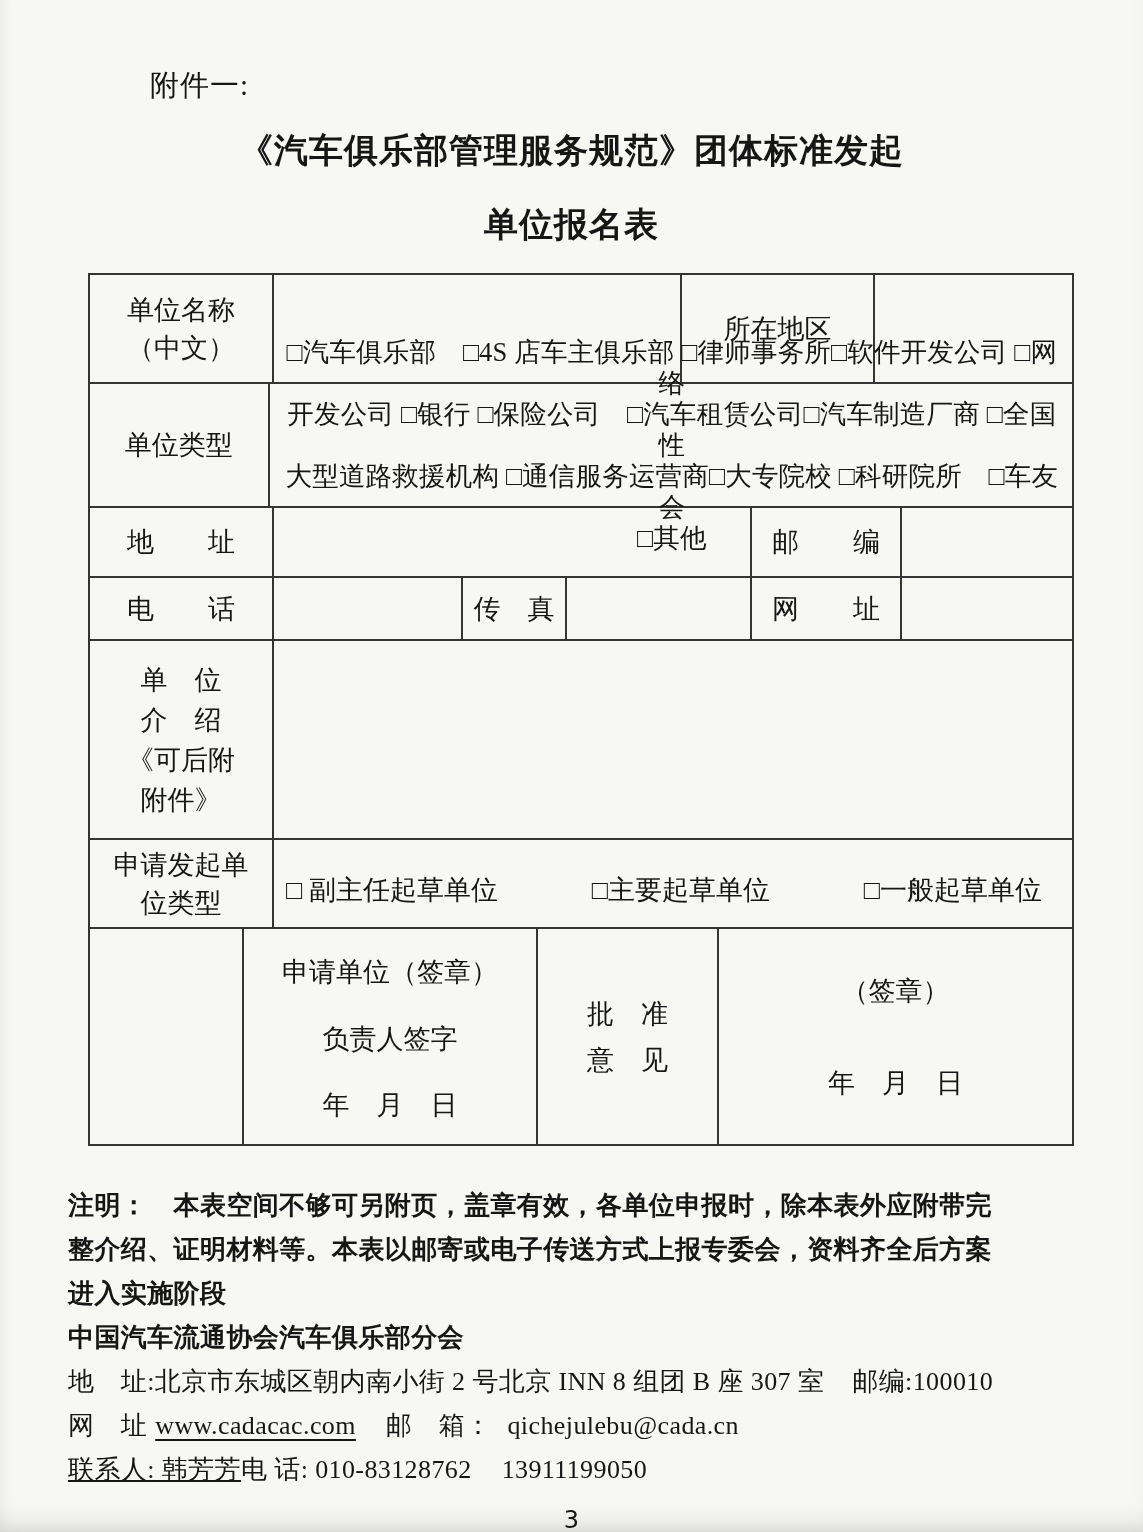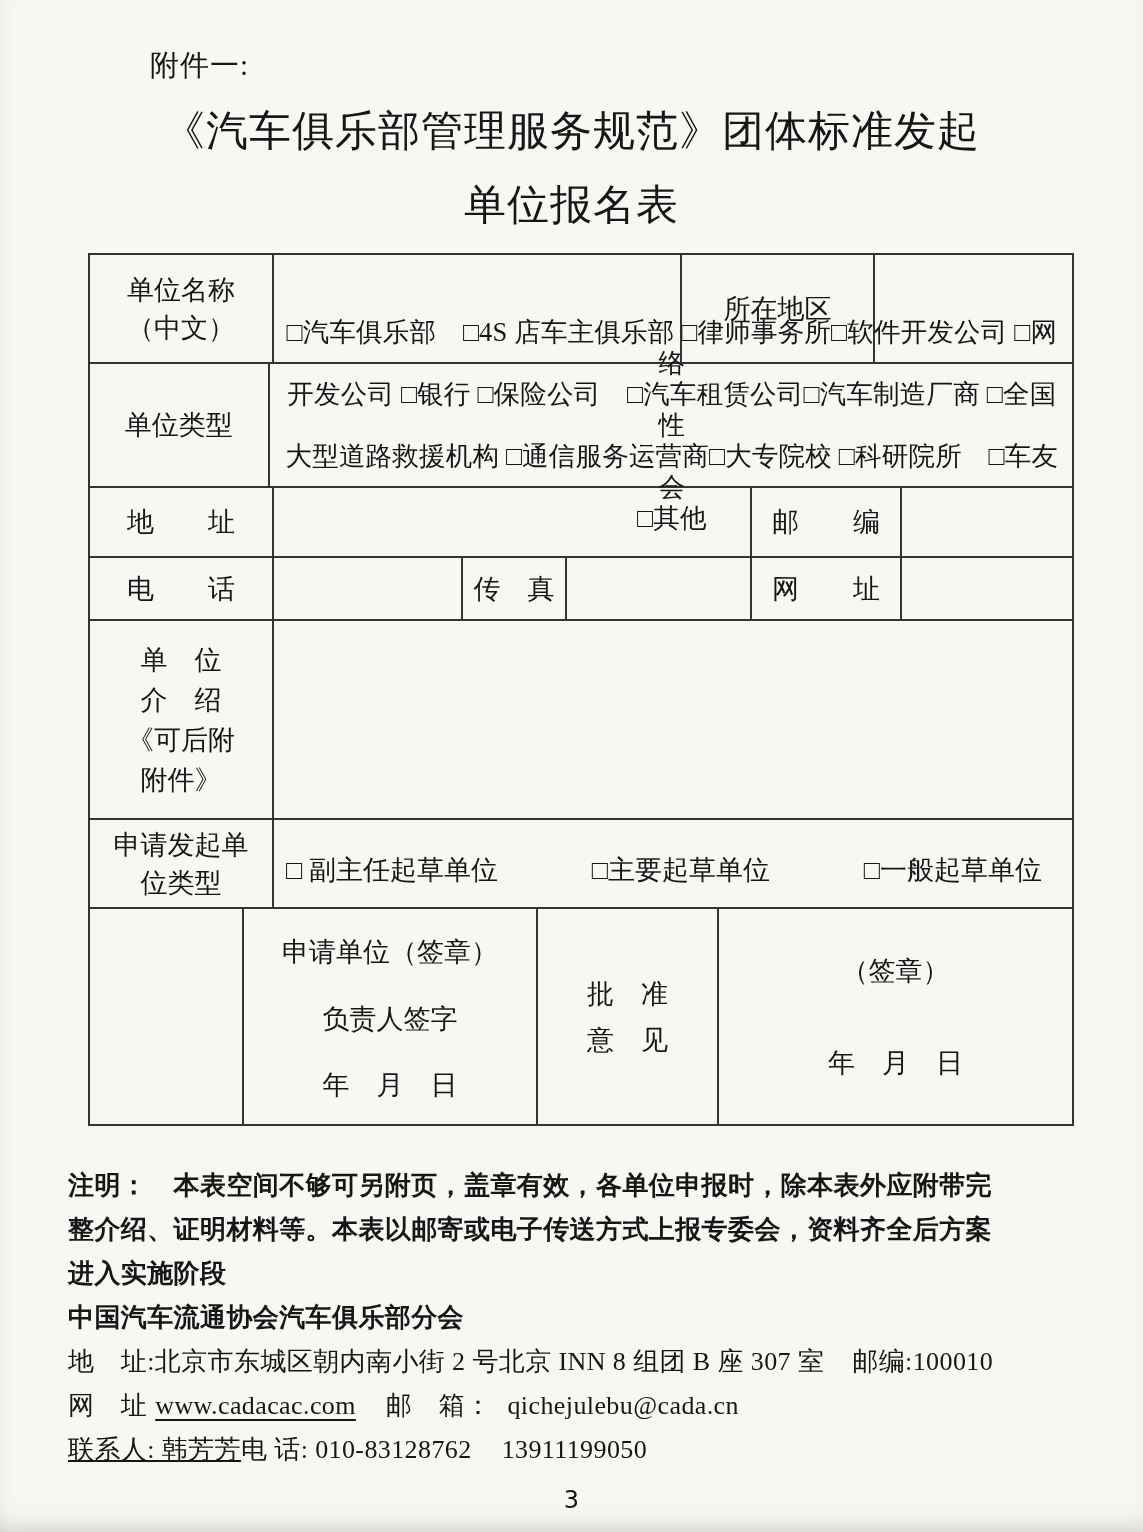--- a/index.html
+++ b/index.html
@@ -4,23 +4,23 @@
 <style>
   * { margin:0; padding:0; box-sizing:border-box; }
   html,body { background:#e9e9e7; }
   body { font-family:"Liberation Serif","DejaVu Serif",serif; color:#161616; }
   .page {
     position:relative; width:1143px; height:1532px; margin:0 auto;
     background:#f7f7f4;
     box-shadow: inset 0 -20px 34px -26px rgba(0,0,0,.28), inset 14px 0 30px -28px rgba(0,0,0,.15);
     overflow:hidden;
   }
-  .attachment { padding-top:46px; margin-left:150px; font-size:29px; letter-spacing:1px; }
+  .attachment { padding-top:66px; margin-left:150px; font-size:29px; letter-spacing:1px; }
   .doc-title { width:100%; margin-top:8px; text-align:center;
-    font-size:42px; font-weight:normal; line-height:74px; letter-spacing:1px; }
+    font-size:34px; font-weight:bold; line-height:74px; letter-spacing:1px; }
 
   
   .formtable { width:986px; margin:11px 0 0 88px; border:2px solid #343434; }
   .tr { display:flex; border-bottom:2px solid #343434; }
   .tr:last-child { border-bottom:none; }
   .td { border-right:2px solid #343434; display:flex; align-items:center;
         justify-content:center; text-align:center; font-size:27px;
         white-space:pre-line; line-height:38px; }
   .td:last-child { border-right:none; }
   .fill { flex:1 1 auto; }

